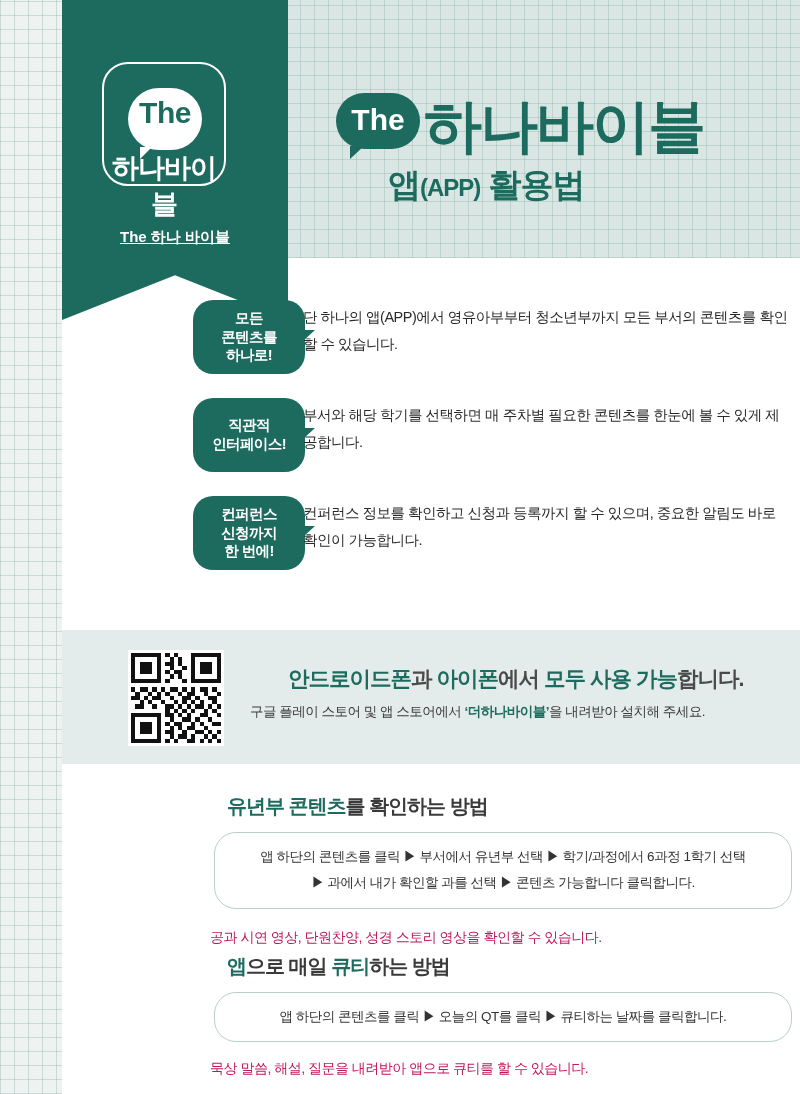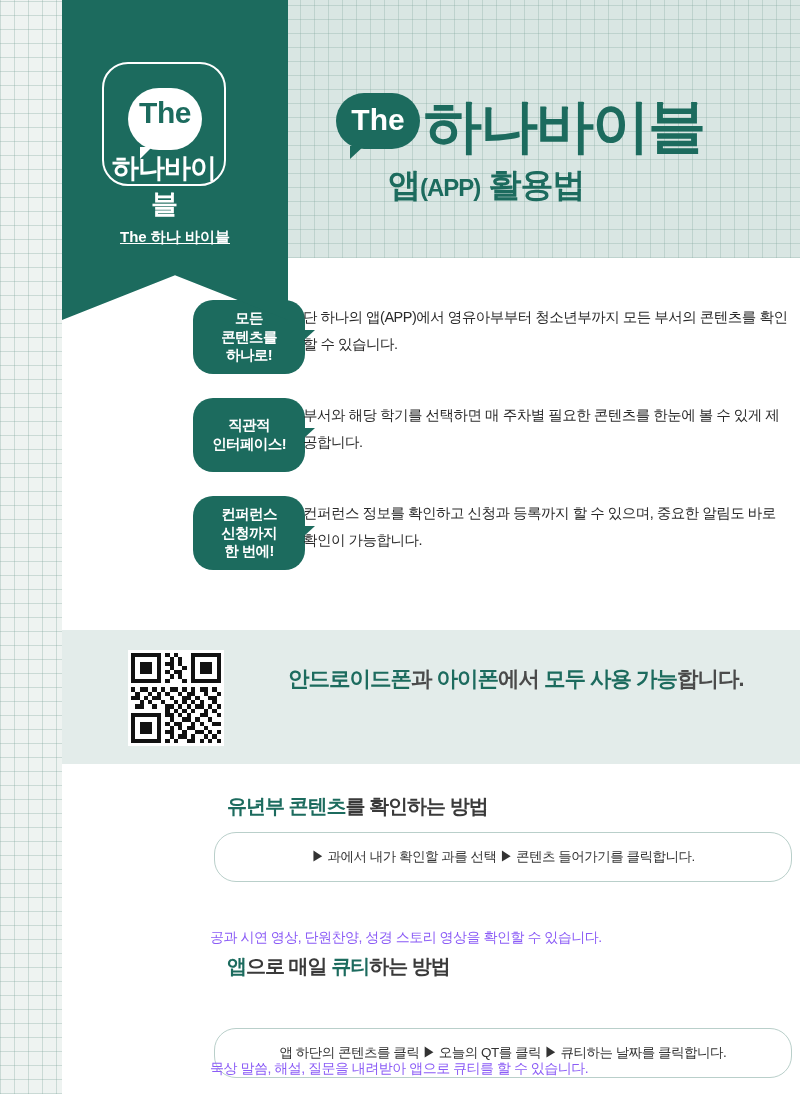--- a/index.html
+++ b/index.html
@@ -272,21 +272,21 @@
     font-size: 13.5px;
     line-height: 1.95;
     color: #333333;
     letter-spacing: -.5px;
     text-align: center;
   }
   .howto-note {
     position: absolute;
     left: 148px;
     font-size: 14px;
-    color: #8b5cf6;
+    color: #be185d;
     letter-spacing: -.5px;
     white-space: nowrap;
   }
 </style>
 </head>
 <body>
 
 <div class="page">
 
   <div class="left-strip"></div>
@@ -437,34 +437,38 @@
         <rect x="13" y="20" width="2" height="1"></rect>
           <rect x="16" y="20" width="1" height="1"></rect>
         <rect x="18" y="20" width="1" height="1"></rect>
           <rect x="20" y="20" width="1" height="1"></rect>
       </g>
     </svg>
   </div>
   <div class="qr-line1">
     <span>안드로이드폰</span><span class="dim">과 </span><span>아이폰</span><span class="dim">에서 </span><span>모두 사용 가능</span><span class="dim">합니다.</span>
   </div>
+  <div class="qr-line2">
+    <span>구글 플레이 스토어 및 앱 스토어에서 </span><span class="hl">‘더하나바이블’</span><span>을 내려받아 설치해 주세요.</span>
+  </div>
 
   <div class="howto">
     <div class="howto-title" style="top:793px;">
       <span class="hl">유년부 콘텐츠</span><span>를 확인하는 방법</span>
     </div>
     <div class="howto-box" style="top:832px;">
-      <div>▶ 과에서 내가 확인할 과를 선택 ▶ 콘텐츠 들어가기를 클릭합니다.</div>
+      <div>앱 하단의 콘텐츠를 클릭 ▶ 부서에서 유년부 선택 ▶ 학기/과정에서 6과정 1학기 선택</div>
+      <div>▶ 과에서 내가 확인할 과를 선택 ▶ 콘텐츠 가능합니다 클릭합니다.</div>
     </div>
     <div class="howto-note" style="top:929px;">공과 시연 영상, 단원찬양, 성경 스토리 영상을 확인할 수 있습니다.</div>
   </div>
 
   <div class="howto">
     <div class="howto-title" style="top:953px;">
       <span class="hl">앱</span><span>으로 매일 </span><span class="hl">큐티</span><span>하는 방법</span>
     </div>
-    <div class="howto-box" style="top:1028px;">
+    <div class="howto-box" style="top:992px;">
       <div>앱 하단의 콘텐츠를 클릭 ▶ 오늘의 QT를 클릭 ▶ 큐티하는 날짜를 클릭합니다.</div>
     </div>
     <div class="howto-note" style="top:1060px;">묵상 말씀, 해설, 질문을 내려받아 앱으로 큐티를 할 수 있습니다.</div>
   </div>
 
 </div>
 
 </body></html>

